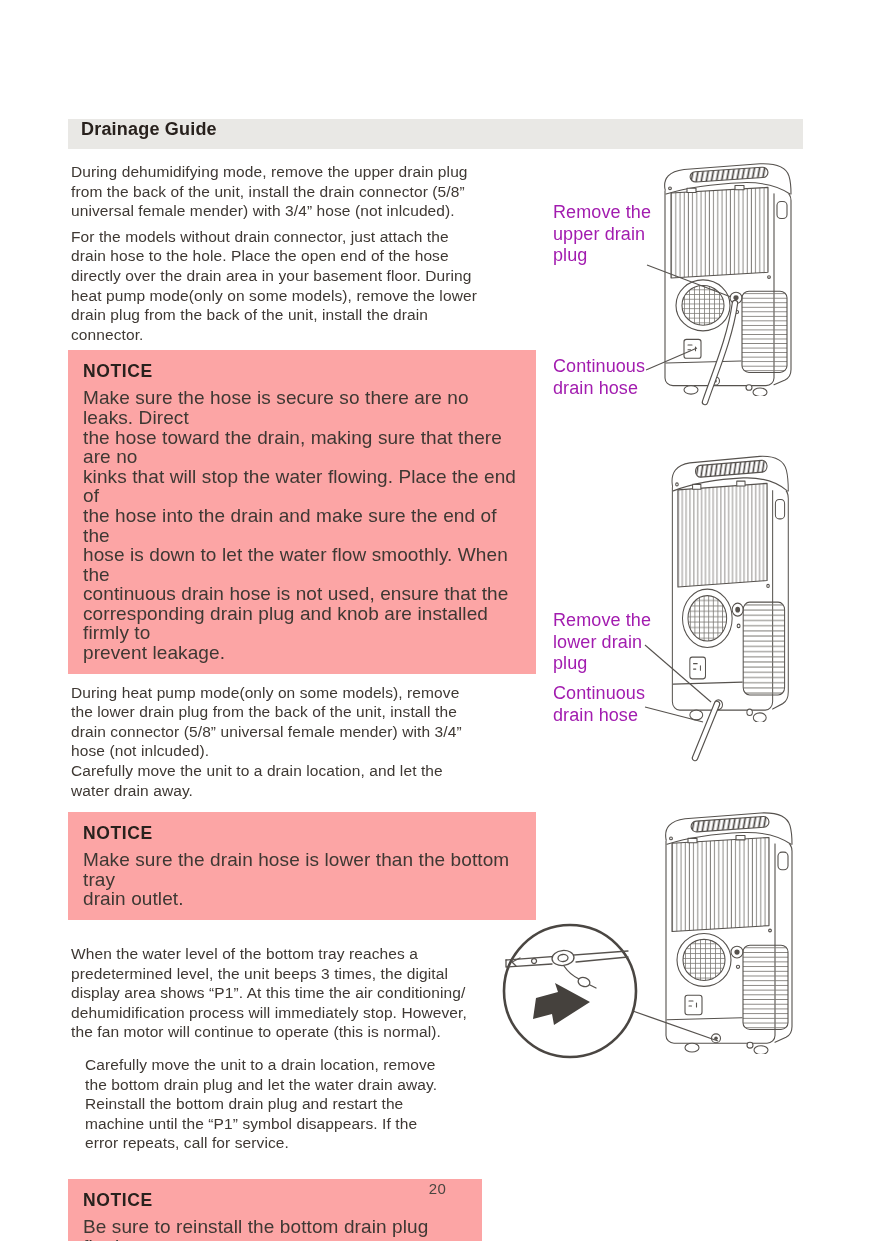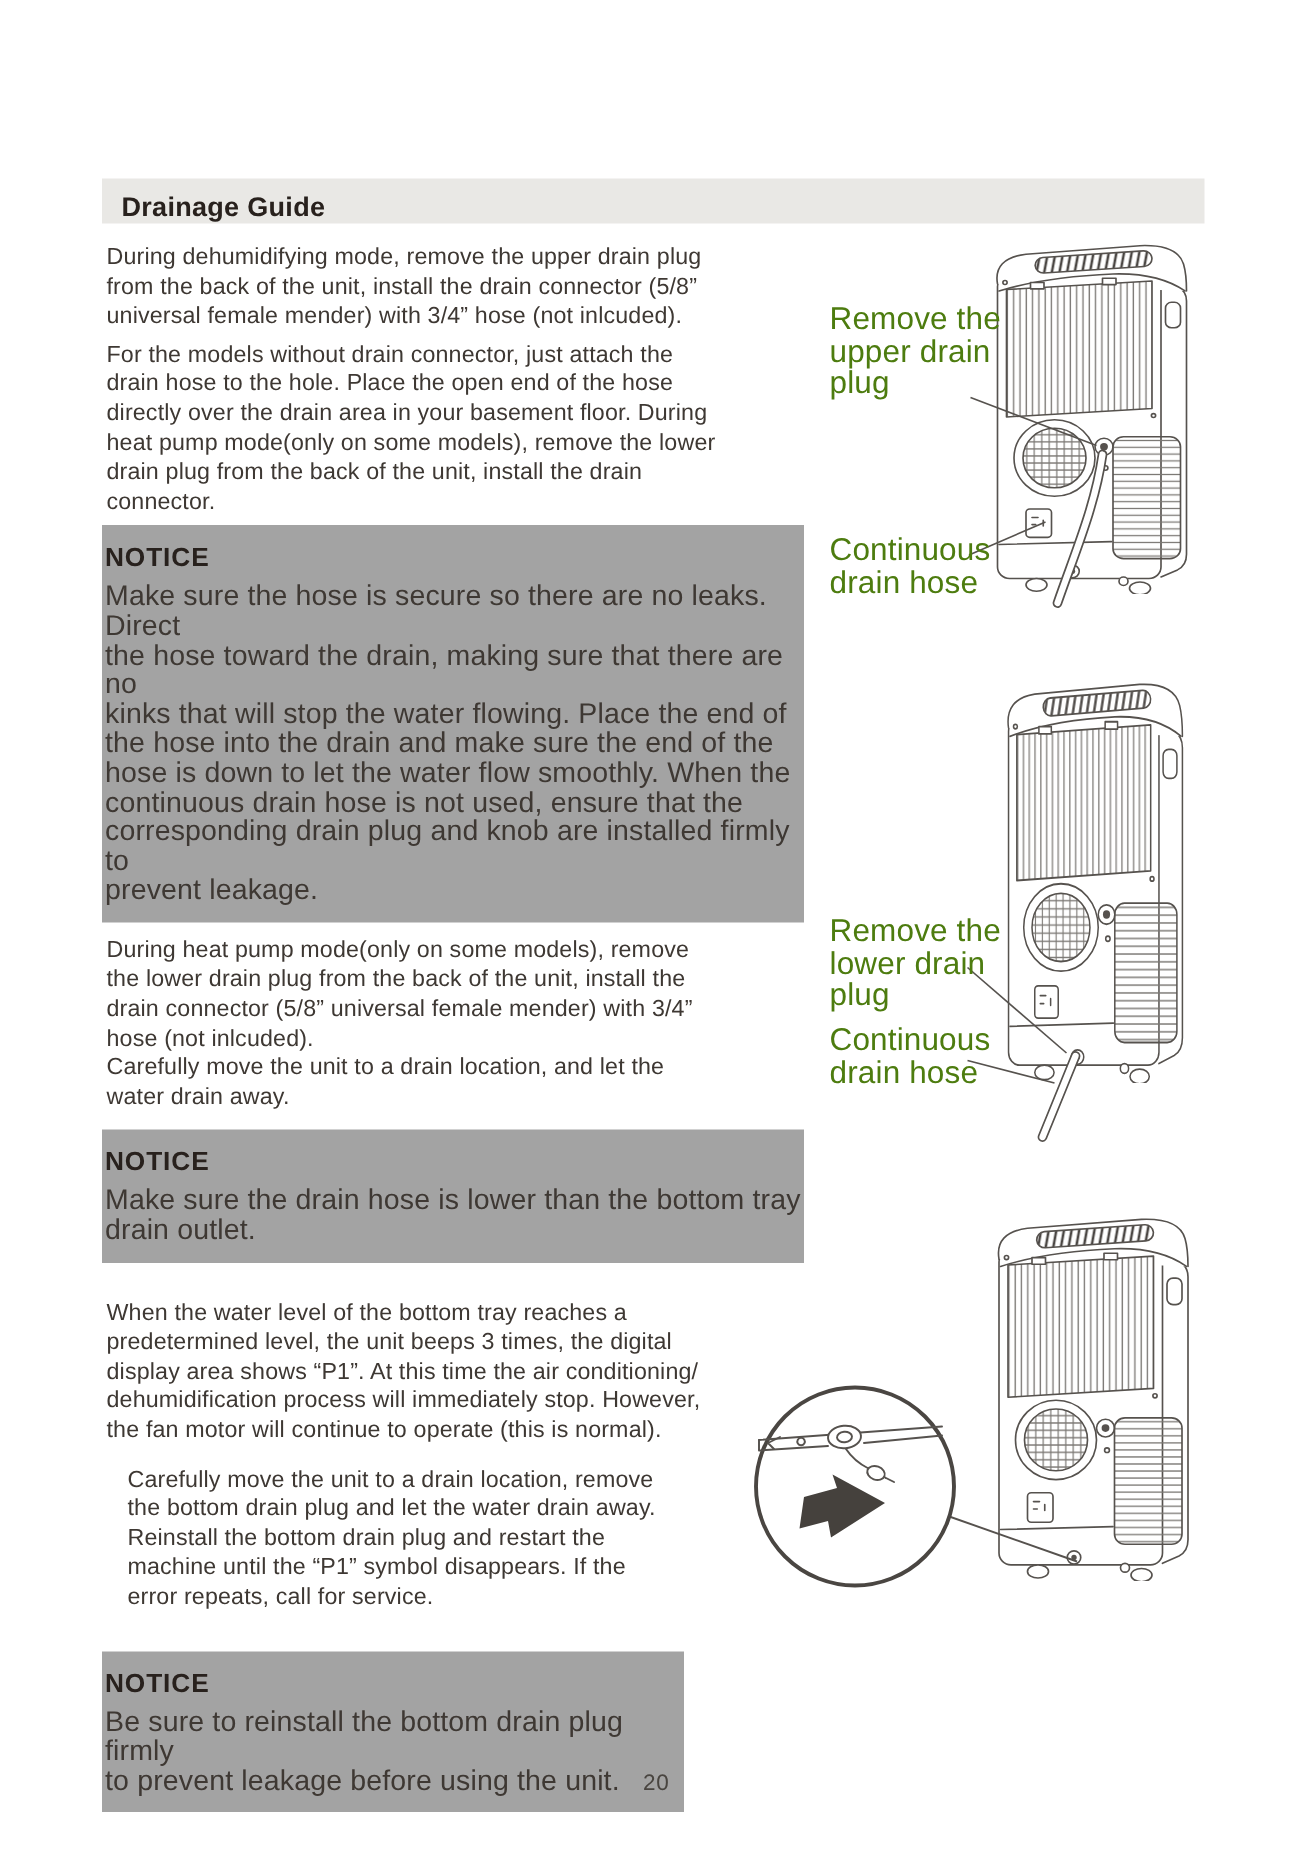--- a/index.html
+++ b/index.html
@@ -2,45 +2,45 @@
 <html><head>
 <meta charset="utf-8">
 <style>
   html,body{margin:0;padding:0;background:#ffffff;}
   .page{
     position:relative;width:875px;height:1241px;background:#ffffff;
     font-family:"Liberation Sans",sans-serif;color:#3e3833;overflow:hidden;
   }
   .header-bar{
     position:absolute;left:68px;top:119px;width:735px;height:30px;
-    background:#e9e8e5;display:flex;align-items:flex-end;
+    background:#e9e8e5;display:flex;align-items:flex-start;
   }
   .header-title{
     font-size:18px;font-weight:bold;color:#28211d;padding-left:13px;letter-spacing:.2px;
   }
   .col{position:absolute;left:68px;top:162px;width:468px;}
   .para{
     font-size:15.5px;line-height:19.6px;letter-spacing:.1px;
     white-space:pre-line;margin:0 0 6px;padding-left:3px;
   }
-  .notice{background:#a3a3a3;padding:9px 2px 11px;}
+  .notice{background:#fca5a5;padding:9px 15px 11px;}
   .notice-title{
     font-size:17.5px;font-weight:bold;color:#28211d;letter-spacing:.6px;
     line-height:20px;margin:2px 0 7px;
   }
   .notice-body{font-size:19px;line-height:19.6px;letter-spacing:.1px;white-space:pre-line;}
   .page-number{
     position:absolute;left:0;right:0;top:1180px;text-align:center;
     font-size:15px;color:#494540;letter-spacing:.5px;
   }
   .fig{position:absolute;}
   .fig svg{position:absolute;left:0;top:0;display:block;}
   .fig-label{
-    position:absolute;font-size:21px;line-height:21.5px;letter-spacing:.1px;
-    white-space:pre-line;color:#4d7c0f;
+    position:absolute;font-size:18px;line-height:21.5px;letter-spacing:.1px;
+    white-space:pre-line;color:#a21caf;
   }
   .hidden-defs{position:absolute;width:0;height:0;overflow:hidden;}
 </style>
 </head>
 <body>
 
 <div class="page">
 
   <svg class="hidden-defs" aria-hidden="true">
     <defs>

